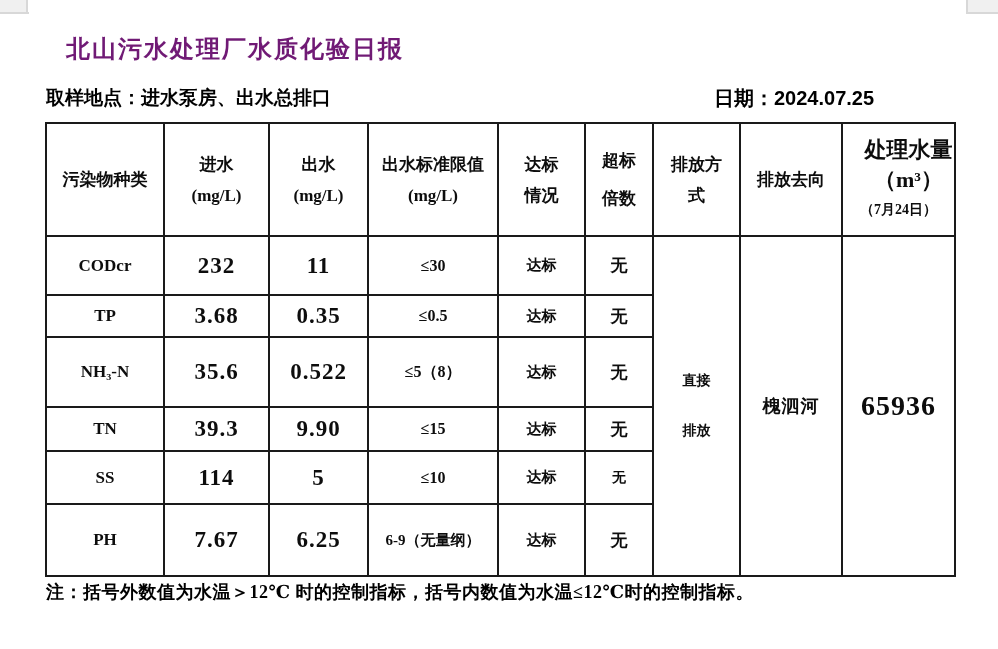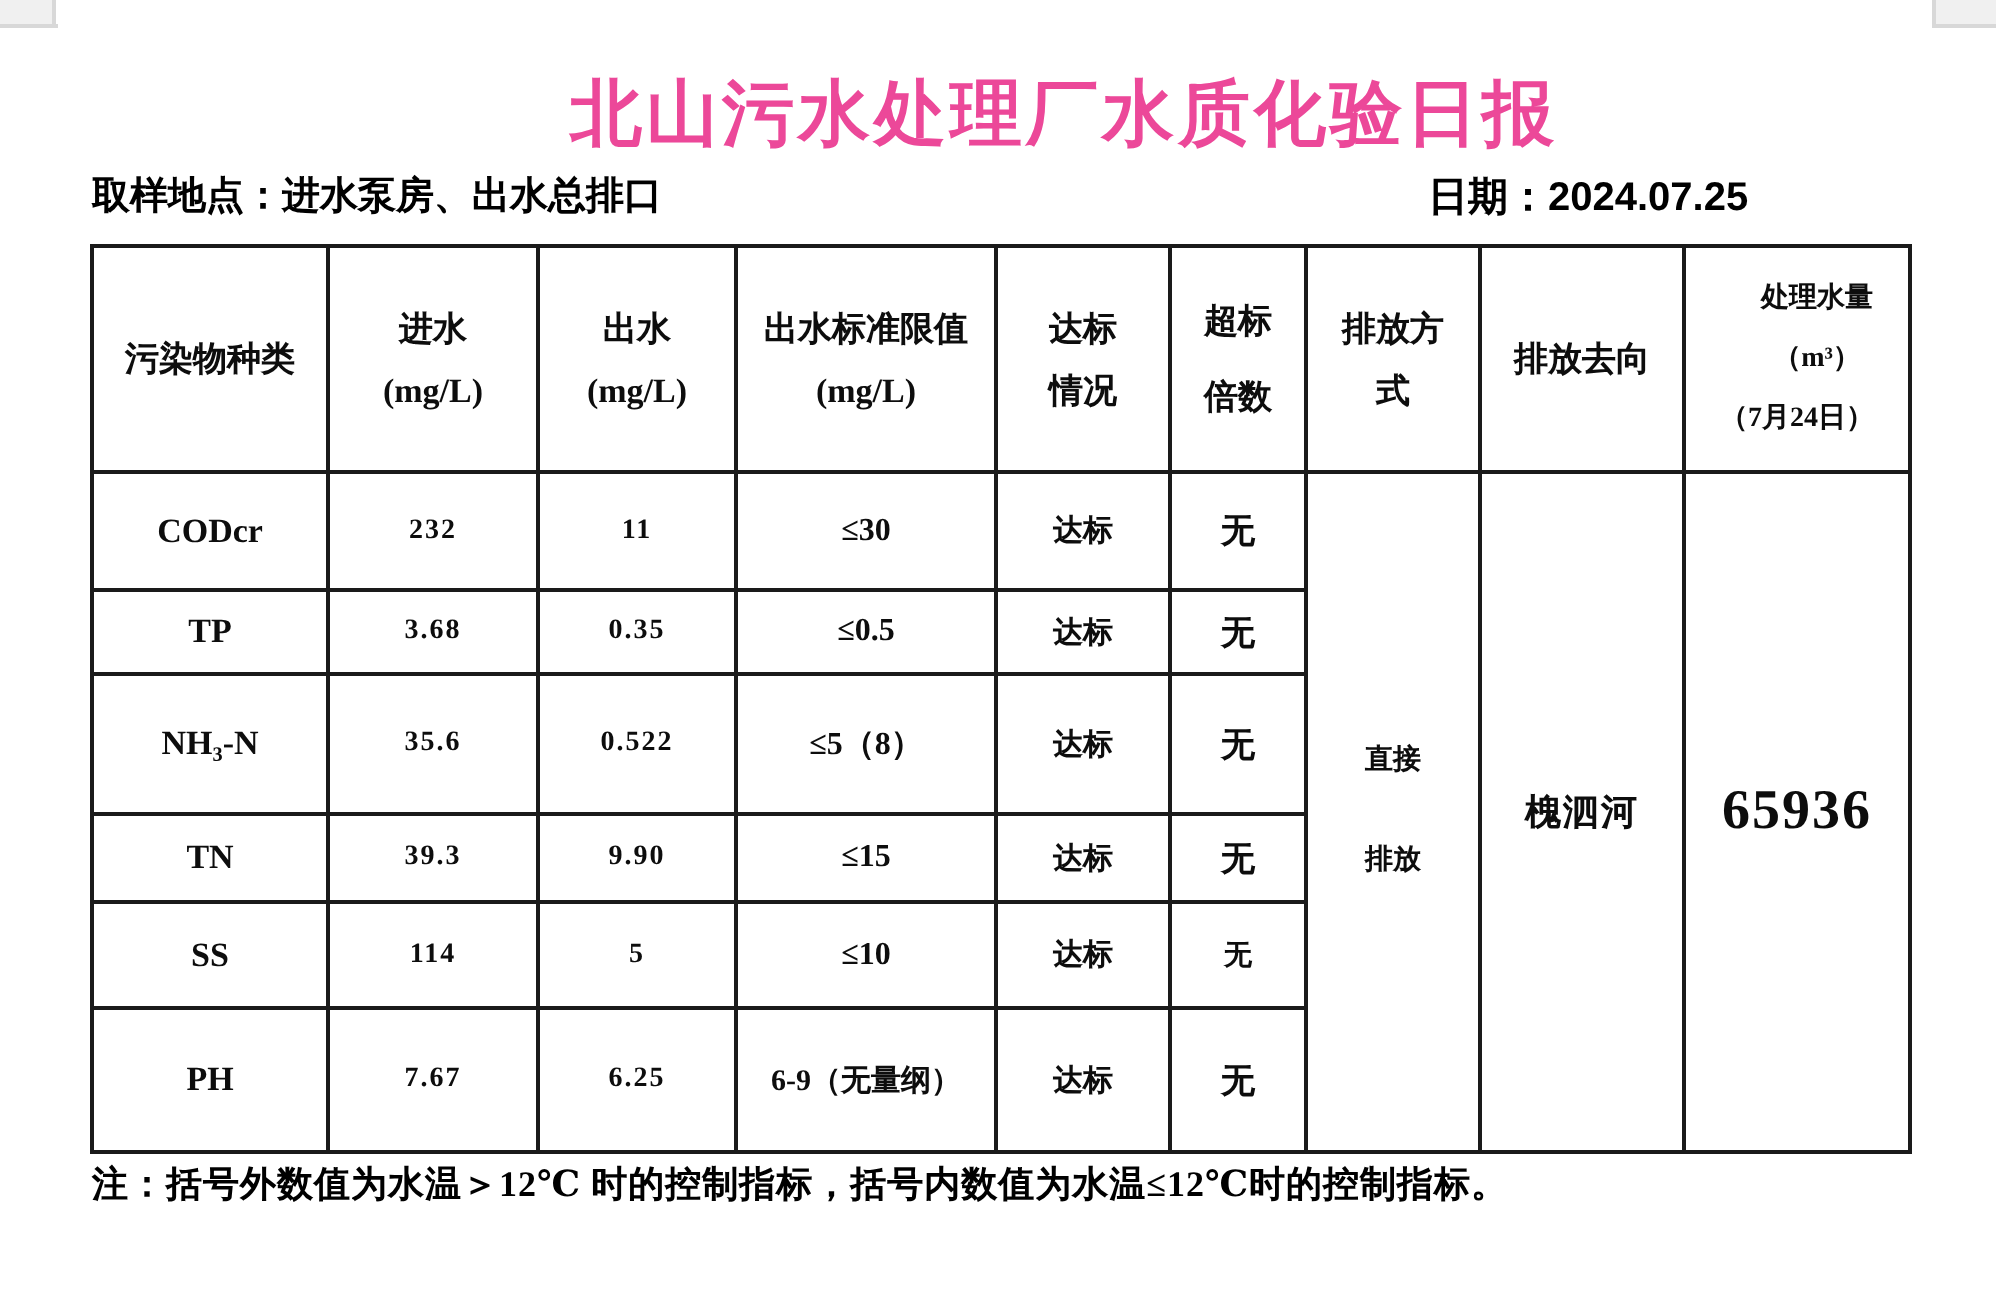--- a/index.html
+++ b/index.html
@@ -5,22 +5,22 @@
   * { margin: 0; padding: 0; box-sizing: border-box; }
   html, body { width: 998px; height: 649px; background: #ffffff; overflow: hidden; }
   body { position: relative; font-family: "Liberation Serif", "DejaVu Serif", serif; color: #111; }
 
   
   .corner-fill { position: absolute; background: #f0f0f0; }
   .corner-line { position: absolute; background: #d8d8d8; }
 
   .title {
     position: absolute; top: 33px; left: 66px; right: 0;
-    text-align: center; font-size: 36px; font-weight: bold;
-    letter-spacing: 2px; color: #ec4899;
+    text-align: left; font-size: 24px; font-weight: bold;
+    letter-spacing: 2px; color: #701a75;
     font-family: "Liberation Serif", "DejaVu Serif", serif;
   }
   .subline {
     position: absolute; top: 85px; font-weight: bold; color: #000;
     font-family: "Liberation Sans", "DejaVu Sans", sans-serif;
   }
   .sampling { left: 46px; font-size: 19px; }
   .date { left: 714px; font-size: 20px; }
 
   table.report {
@@ -31,24 +31,24 @@
     border: 2px solid #1a1a1a; text-align: center; vertical-align: middle;
     font-weight: bold; color: #0d0d0d; padding: 0; overflow: hidden;
   }
   tr.hdr { height: 113px; }
   tr.r0 { height: 59px; } tr.r1 { height: 42px; } tr.r2 { height: 70px; }
   tr.r3 { height: 44px; } tr.r4 { height: 53px; } tr.r5 { height: 72px; }
 
   .h-line { display: block; font-size: 17px; line-height: 31px; }
   .h-wide .h-line { line-height: 38px; }
   .h-small { display: block; font-size: 14px; line-height: 29px; }
-  .h-vol1 { display: block; font-size: 14px; line-height: 30px; padding-left: 20px; }
+  .h-vol1 { display: block; font-size: 22px; line-height: 30px; padding-left: 20px; }
 
   td.species { font-size: 17px; }
-  td.num { font-size: 14px; letter-spacing: 1px; font-family: Liberation Serif, serif; }
+  td.num { font-size: 23px; letter-spacing: 1px; font-family: Liberation Serif, serif; }
   td.limit { font-size: 16px; }
   td.limit-small { font-size: 15px; }
   td.comp { font-size: 15px; }
   td.exceed { font-size: 17px; }
   td.exceed-small { font-size: 14px; }
   td.mode { font-size: 14px; line-height: 50px; }
   td.dest { font-size: 18px; letter-spacing: 1px; }
   td.volume { font-size: 28px; font-weight: normal; letter-spacing: 1px; }
 
   .footnote {

